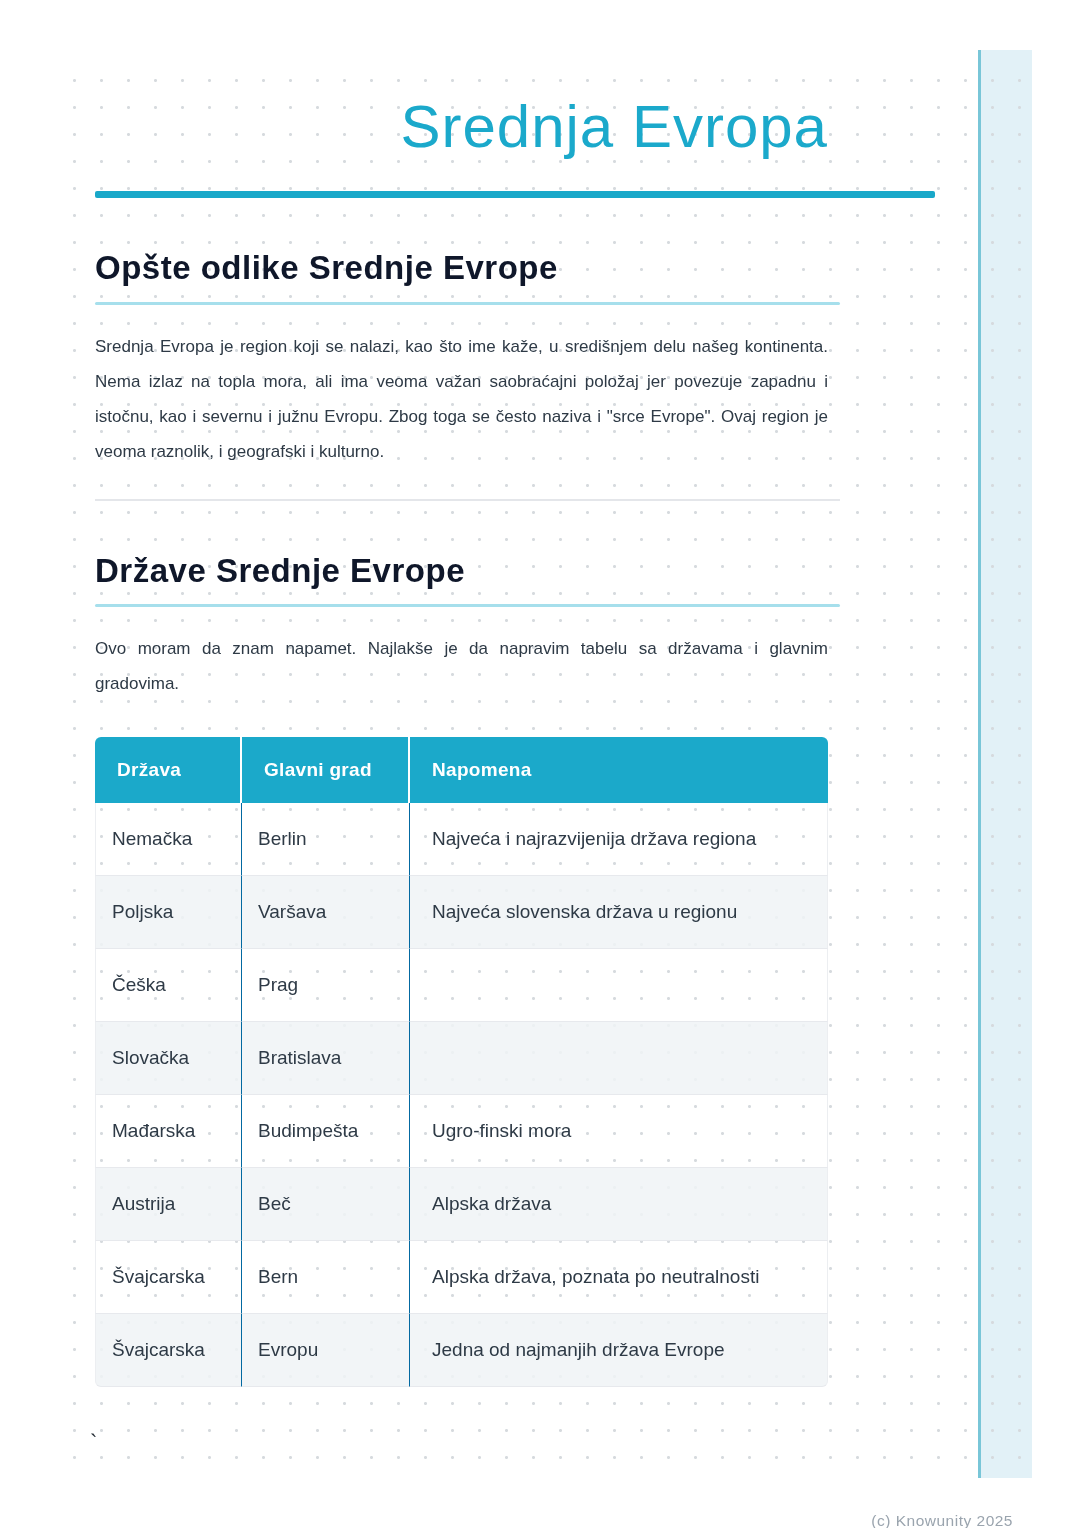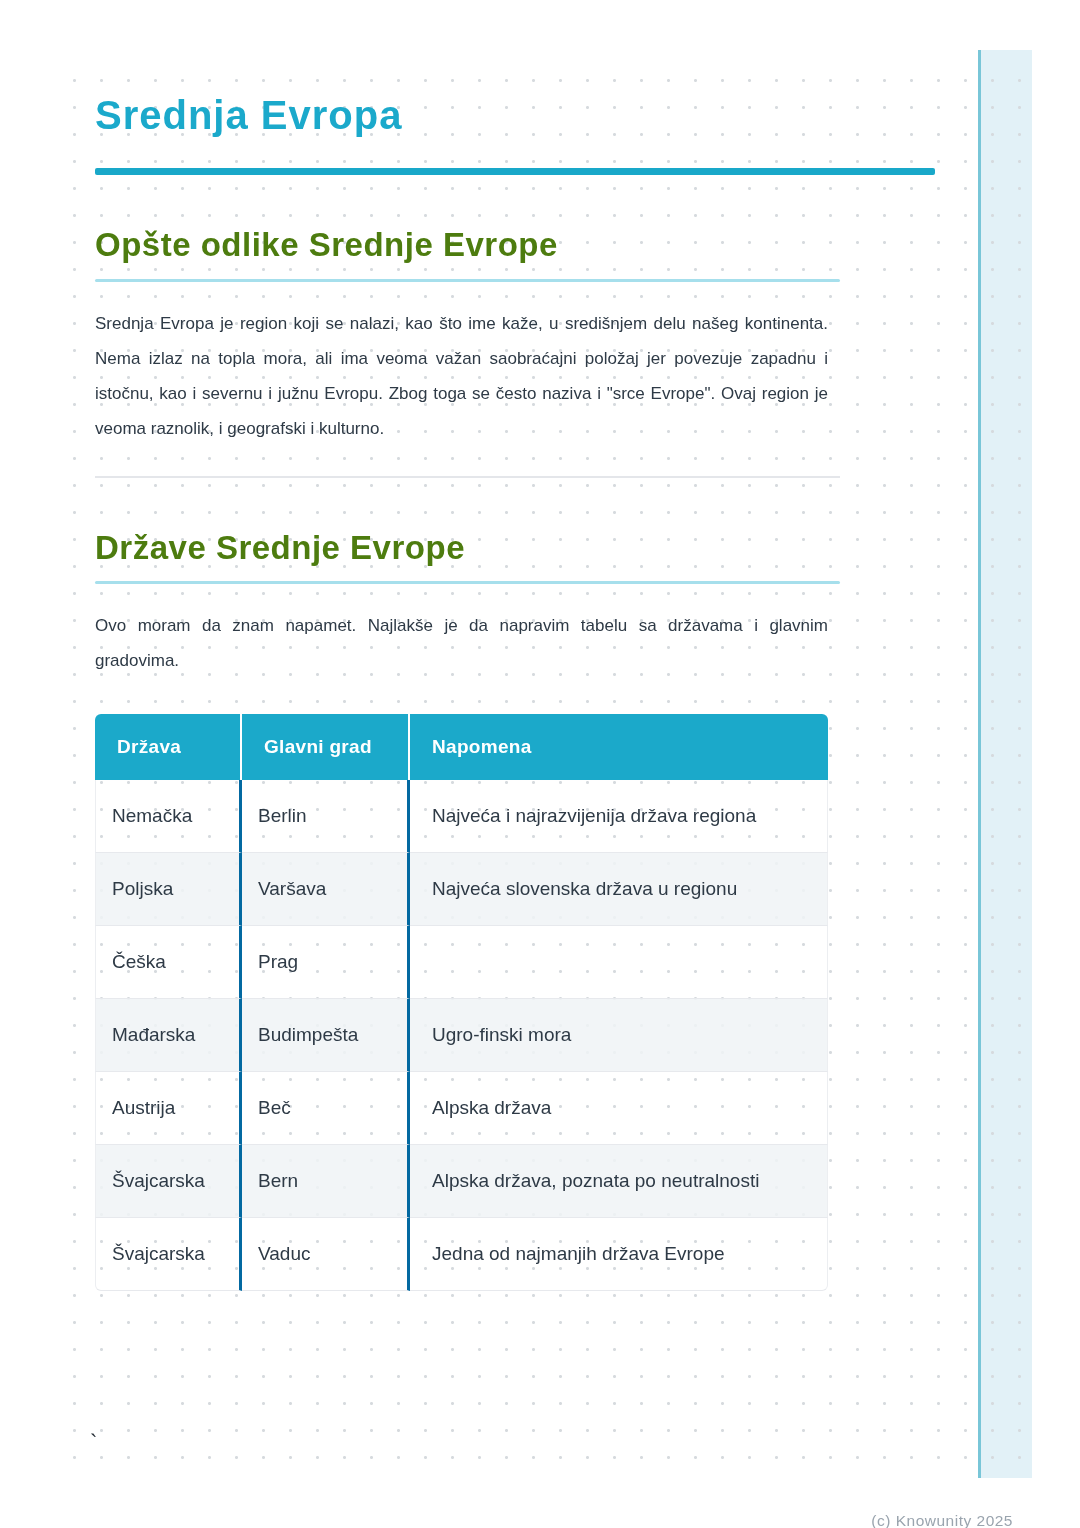--- a/index.html
+++ b/index.html
@@ -17,31 +17,32 @@
     position:absolute;left:55px;top:55px;width:977px;height:1408px;z-index:2;
     background-image:radial-gradient(circle,#d6dade 1.3px,transparent 1.6px);
     background-size:27px 27px;background-position:6px 12px;
     pointer-events:none;
   }
   .content{
     position:absolute;left:95px;top:0;width:733px;z-index:3;
   }
   .page-title{
     margin:92px 0 0 0;
-    font-size:40px;line-height:1.15;font-weight:700;letter-spacing:1px;
+    font-size:60px;line-height:1.15;font-weight:400;letter-spacing:1px;
     color:#1ba9cb;
+    text-align:right;
   }
   .title-rule{
     width:840px;height:7px;background:#19a8c9;border:none;
     margin:30px 0 0 0;border-radius:2px;
   }
   .section-heading{
     margin:50px 0 0 0;
     font-size:33px;line-height:1.2;font-weight:800;letter-spacing:0.5px;
-    color:#4d7c0f;
+    color:#0f172a;
   }
   .section-underline{
     width:745px;height:3px;background:#a6dfec;border:none;
     margin:14px 0 0 0;border-radius:2px;
   }
   .body-paragraph{
     margin:24px 9px 0 0;width:733px;
     font-size:17px;line-height:35px;text-align:justify;color:#2e3a46;
   }
   .section-divider{
@@ -59,21 +60,21 @@
     background:#1ba9ca;color:#ffffff;font-weight:700;text-align:left;
     height:66px;padding:0 10px 0 22px;font-size:19px;letter-spacing:0.3px;
   }
   table.countries th:not(:last-child){border-right:2px solid #ffffff;}
   table.countries th:first-child{border-top-left-radius:6px;}
   table.countries th:last-child{border-top-right-radius:6px;}
   table.countries td{
     height:72px;padding:0 10px 0 22px;color:#2e3a46;
     border-bottom:1px solid #e7e9ed;background:transparent;
   }
-  table.countries td:not(:last-child){border-right:3px solid #0369a1;padding-left:16px;}
+  table.countries td:not(:last-child){border-right:1px solid #0369a1;padding-left:16px;}
   table.countries td:first-child{border-left:1px solid #eceef1;}
   table.countries td:last-child{border-right:1px solid #eceef1;}
   table.countries tbody tr:nth-child(even) td{background:rgba(240,243,246,0.85);}
   table.countries tbody tr:last-child td:first-child{border-bottom-left-radius:6px;}
   table.countries tbody tr:last-child td:last-child{border-bottom-right-radius:6px;}
   .footer-credit{
     position:absolute;top:1512px;right:67px;z-index:4;
     font-size:15.5px;color:#9aa4ae;letter-spacing:0.5px;
   }
   .stray-mark{
@@ -129,37 +130,42 @@
         <td>Poljska</td>
         <td>Varšava</td>
         <td>Najveća slovenska država u regionu</td>
       </tr>
       <tr>
         <td>Češka</td>
         <td>Prag</td>
         <td></td>
       </tr>
       <tr>
+        <td>Slovačka</td>
+        <td>Bratislava</td>
+        <td></td>
+      </tr>
+      <tr>
         <td>Mađarska</td>
         <td>Budimpešta</td>
         <td>Ugro-finski mora</td>
       </tr>
       <tr>
         <td>Austrija</td>
         <td>Beč</td>
         <td>Alpska država</td>
       </tr>
       <tr>
         <td>Švajcarska</td>
         <td>Bern</td>
         <td>Alpska država, poznata po neutralnosti</td>
       </tr>
       <tr>
         <td>Švajcarska</td>
-        <td>Vaduc</td>
+        <td>Evropu</td>
         <td>Jedna od najmanjih država Evrope</td>
       </tr>
     </tbody>
   </table>
 
 </div>
 
 <div class="stray-mark">`</div>
 <div class="footer-credit">(c) Knowunity 2025</div>
 

